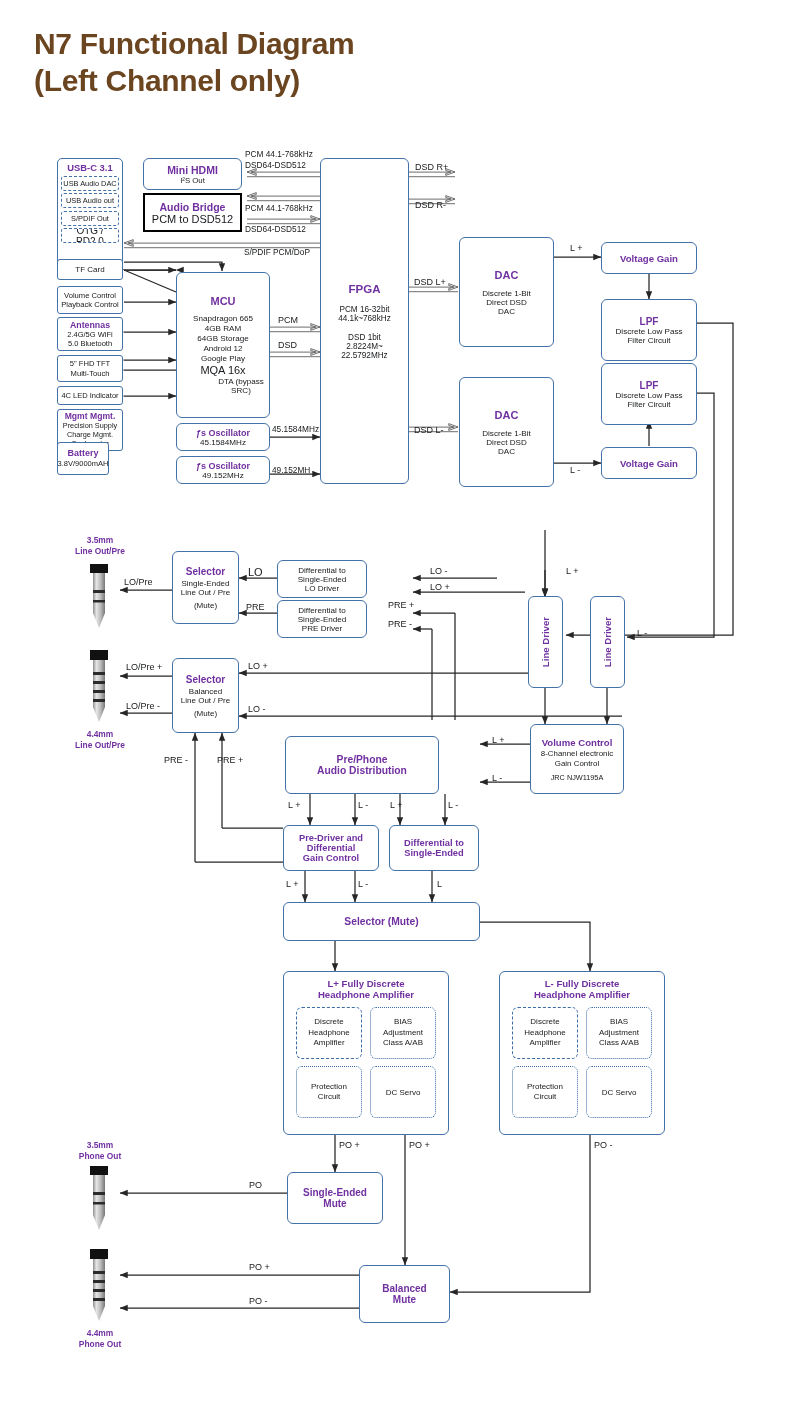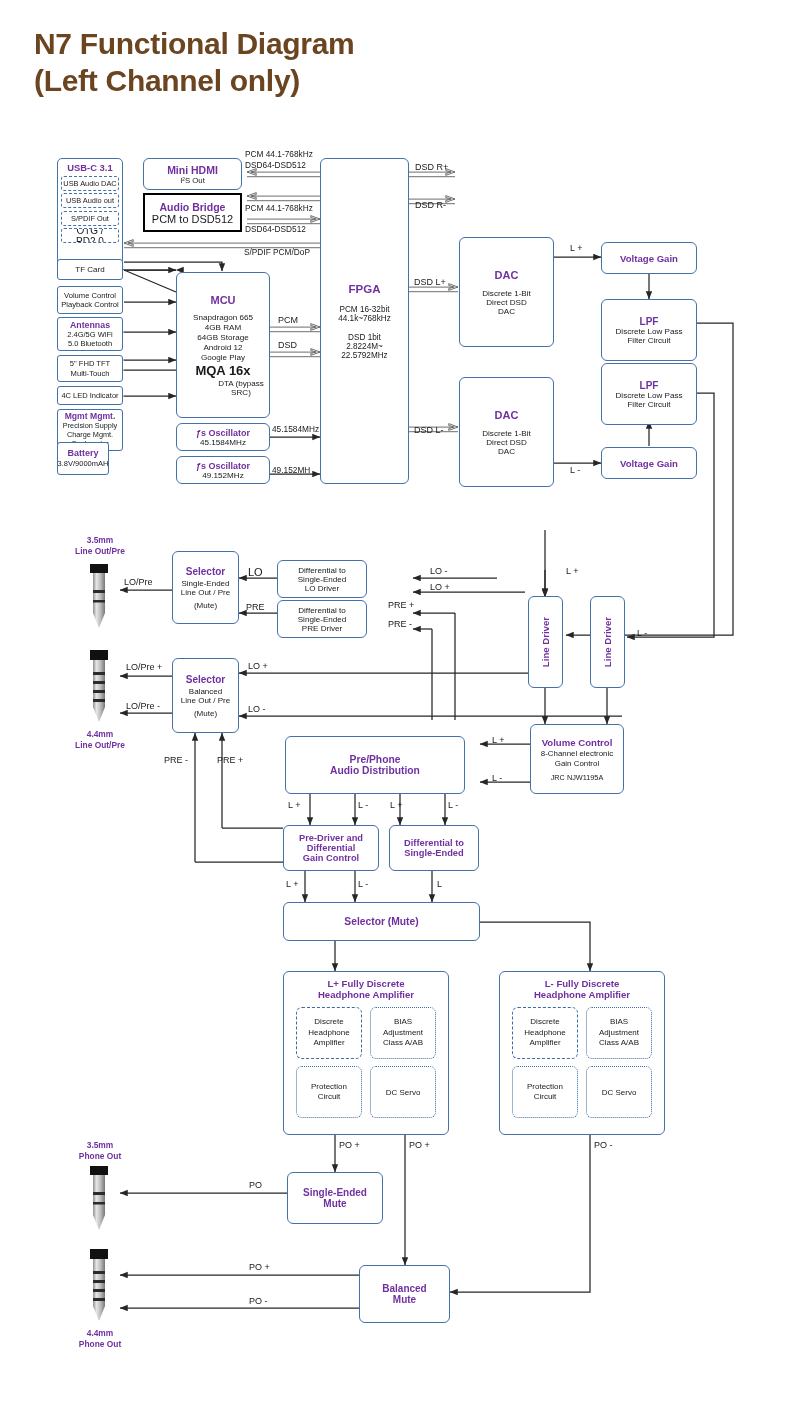--- a/index.html
+++ b/index.html
@@ -246,21 +246,21 @@
     <div style="font-size:11px;">PCM to DSD512</div>
   </div>
 
   <div class="blk" style="left:176px; top:272px; width:94px; height:146px; gap:1px;">
     <div class="hd" style="font-size:11px; margin-bottom:6px;">MCU</div>
     <div style="font-size:8.1px;">Snapdragon 665</div>
     <div style="font-size:8.1px;">4GB RAM</div>
     <div style="font-size:8.1px;">64GB Storage</div>
     <div style="font-size:8.1px;">Android 12</div>
     <div style="font-size:8.1px;">Google Play</div>
-    <div style="font-size:13px;font-weight:bold;">MQA 16x</div>
+    <div style="font-size:11px;">MQA 16x</div>
     <div style="font-size:8.1px;margin-left:36px;">DTA (bypass SRC)</div>
   </div>
 
   <div class="blk" style="left:176px; top:423px; width:94px; height:28px;">
     <div class="hd" style="font-size:9px;">ƒs Oscillator</div>
     <div style="font-size:8.1px;">45.1584MHz</div>
   </div>
 
   <div class="blk" style="left:176px; top:456px; width:94px; height:28px;">
     <div class="hd" style="font-size:9px;">ƒs Oscillator</div>
@@ -346,21 +346,21 @@
     <div class="hd vert" style="font-size:9.6px;">Line Driver</div>
   </div>
 
   <div class="blk" style="left:530px; top:724px; width:94px; height:70px; gap:1px;">
     <div class="hd" style="font-size:9.6px;">Volume Control</div>
     <div style="font-size:7.9px;">8-Channel electronic</div>
     <div style="font-size:7.9px;">Gain Control</div>
     <div style="font-size:7.3px; margin-top:4px;">JRC NJW1195A</div>
   </div>
 
-  <div class="blk" style="left:285px; top:736px; width:180px; height:58px;">
+  <div class="blk" style="left:285px; top:736px; width:154px; height:58px;">
     <div class="hd" style="font-size:10.3px;">Pre/Phone</div>
     <div class="hd" style="font-size:10.3px;">Audio Distribution</div>
   </div>
 
   <div class="blk" style="left:283px; top:825px; width:96px; height:46px; gap:0;">
     <div class="hd" style="font-size:9.3px;">Pre-Driver and</div>
     <div class="hd" style="font-size:9.3px;">Differential</div>
     <div class="hd" style="font-size:9.3px;">Gain Control</div>
   </div>
 

